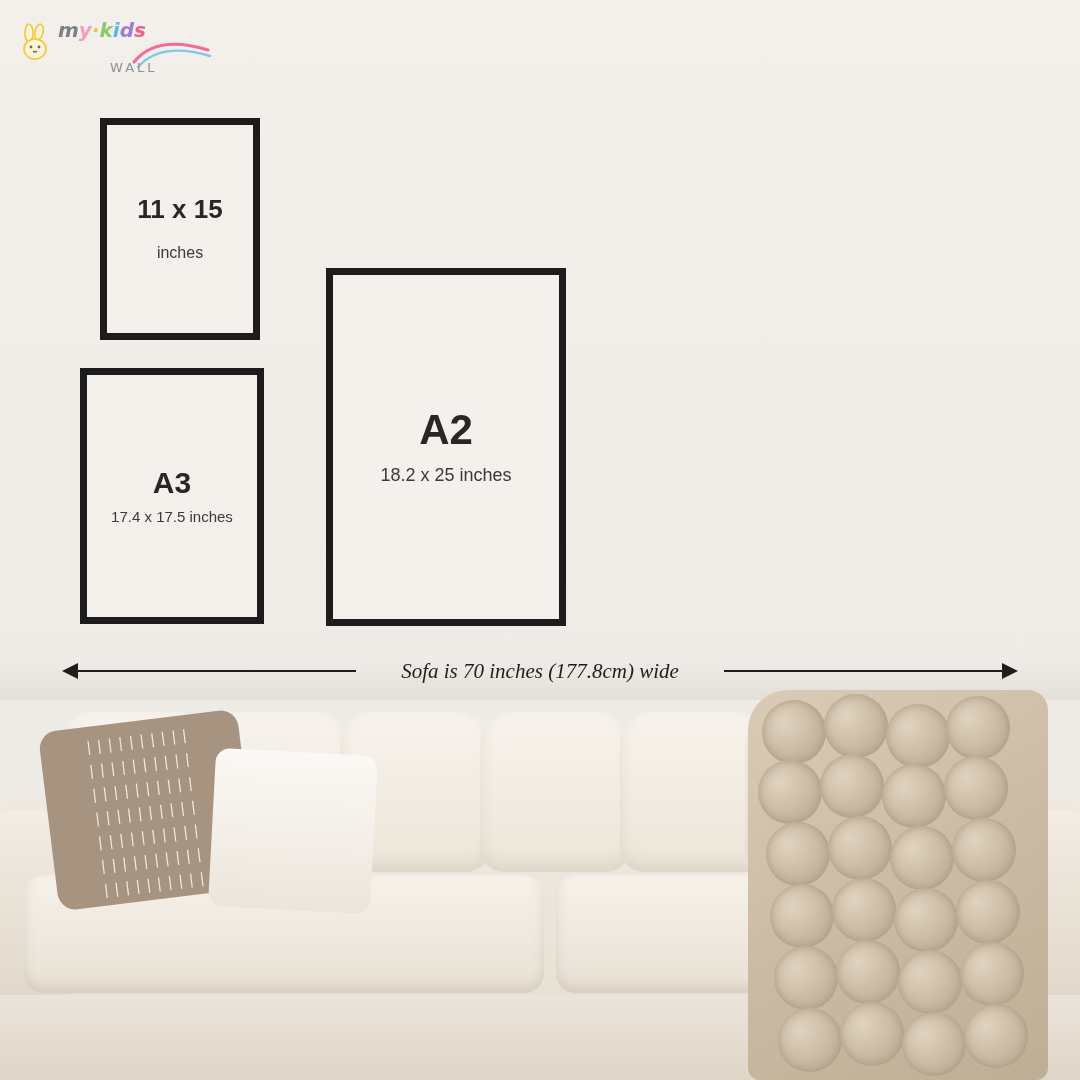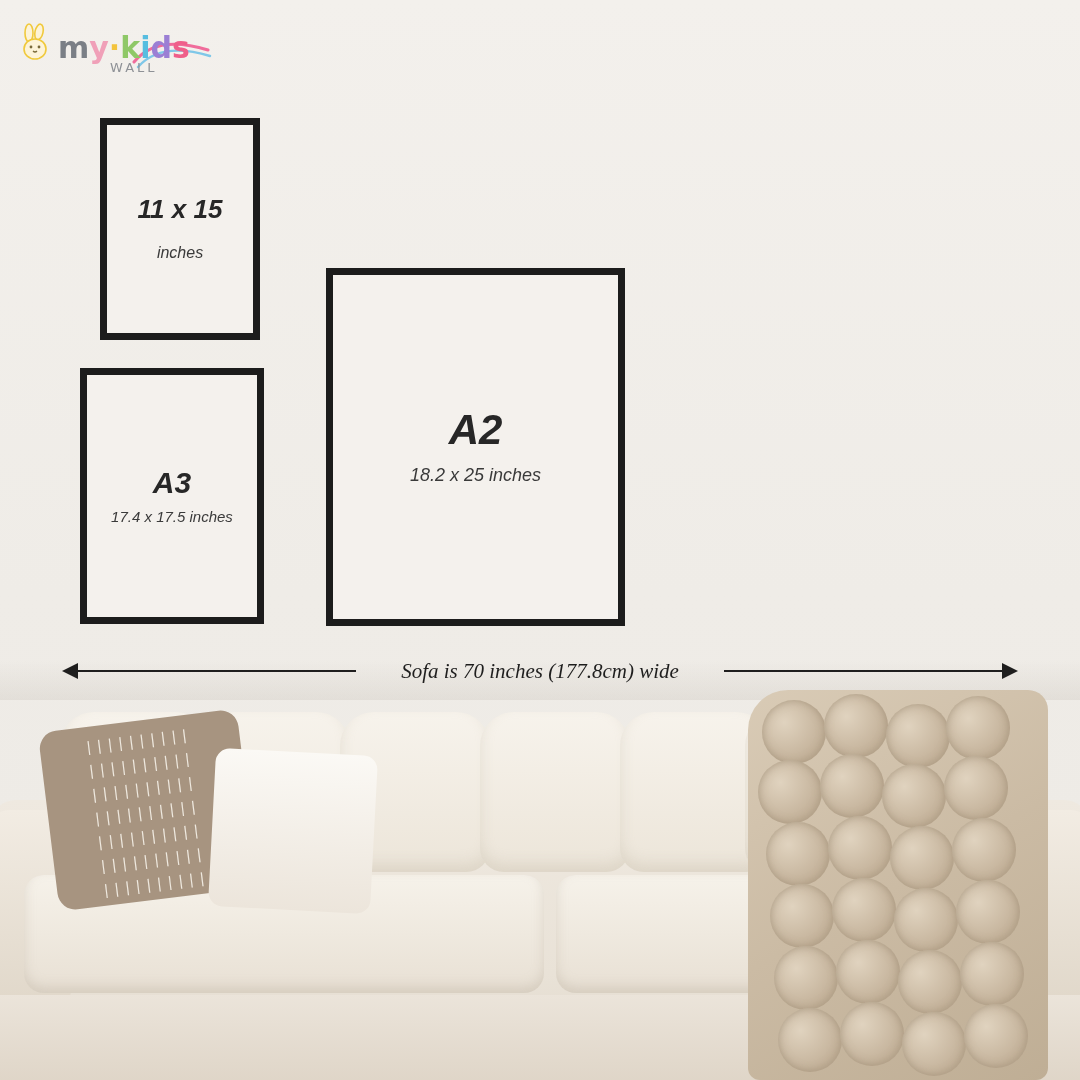--- a/index.html
+++ b/index.html
@@ -32,26 +32,27 @@
   #logo .bunny {
     position: absolute;
     left: 2px;
     top: 4px;
     width: 40px;
     height: 40px;
   }
   #logo .word {
     position: absolute;
     left: 44px;
-    top: 12px;
+    top: 0px;
     font-family: "DejaVu Sans", sans-serif;
-    font-size: 30px;
+    font-size: 20px;
     font-weight: bold;
     letter-spacing: 0px;
     white-space: nowrap;
+    font-style: italic;
   }
   #logo .word .c1 { color: #7b7f86; }
   #logo .word .c2 { color: #f0a0b8; }
   #logo .word .c3 { color: #f3c33c; }
   #logo .word .c4 { color: #8fc867; }
   #logo .word .c5 { color: #57bde0; }
   #logo .word .c6 { color: #9b7fd4; }
   #logo .word .c7 { color: #ef5f8a; }
   #logo .wall {
     position: absolute;
@@ -92,21 +93,20 @@
   
   .frame {
     position: absolute;
     box-sizing: border-box;
     border: 7px solid #1c1c1c;
     background: #f4f1ed;
     display: flex;
     flex-direction: column;
     align-items: center;
     justify-content: center;
-    font-style: italic;
   }
   .frame .f-name {
     font-family: "Liberation Sans", sans-serif;
     color: #272727;
     line-height: 1.05;
     text-align: center;
   }
   .frame .f-sub {
     font-family: "Liberation Sans", sans-serif;
     color: #3a3a3a;
@@ -114,21 +114,21 @@
   }
 
   #frame-1115 { left: 100px; top: 118px; width: 160px; height: 222px; }
   #frame-1115 .f-name { font-size: 26px; font-weight: bold; }
   #frame-1115 .f-sub { font-size: 16px; margin-top: 20px; }
 
   #frame-a3 { left: 80px; top: 368px; width: 184px; height: 256px; }
   #frame-a3 .f-name { font-size: 30px; font-weight: bold; }
   #frame-a3 .f-sub { font-size: 15px; margin-top: 10px; }
 
-  #frame-a2 { left: 326px; top: 268px; width: 299px; height: 358px; }
+  #frame-a2 { left: 326px; top: 268px; width: 240px; height: 358px; }
   #frame-a2 .f-name { font-size: 42px; font-weight: bold; }
   #frame-a2 .f-sub { font-size: 18px; margin-top: 12px; }
 
   #frame-a1 { left: 636px; top: 120px; width: 360px; height: 506px; }
   #frame-a1 .f-name { font-size: 47px; font-weight: bold; }
   #frame-a1 .f-sub { font-size: 19px; margin-top: 14px; }
 
   
   #measure {
     position: absolute;

